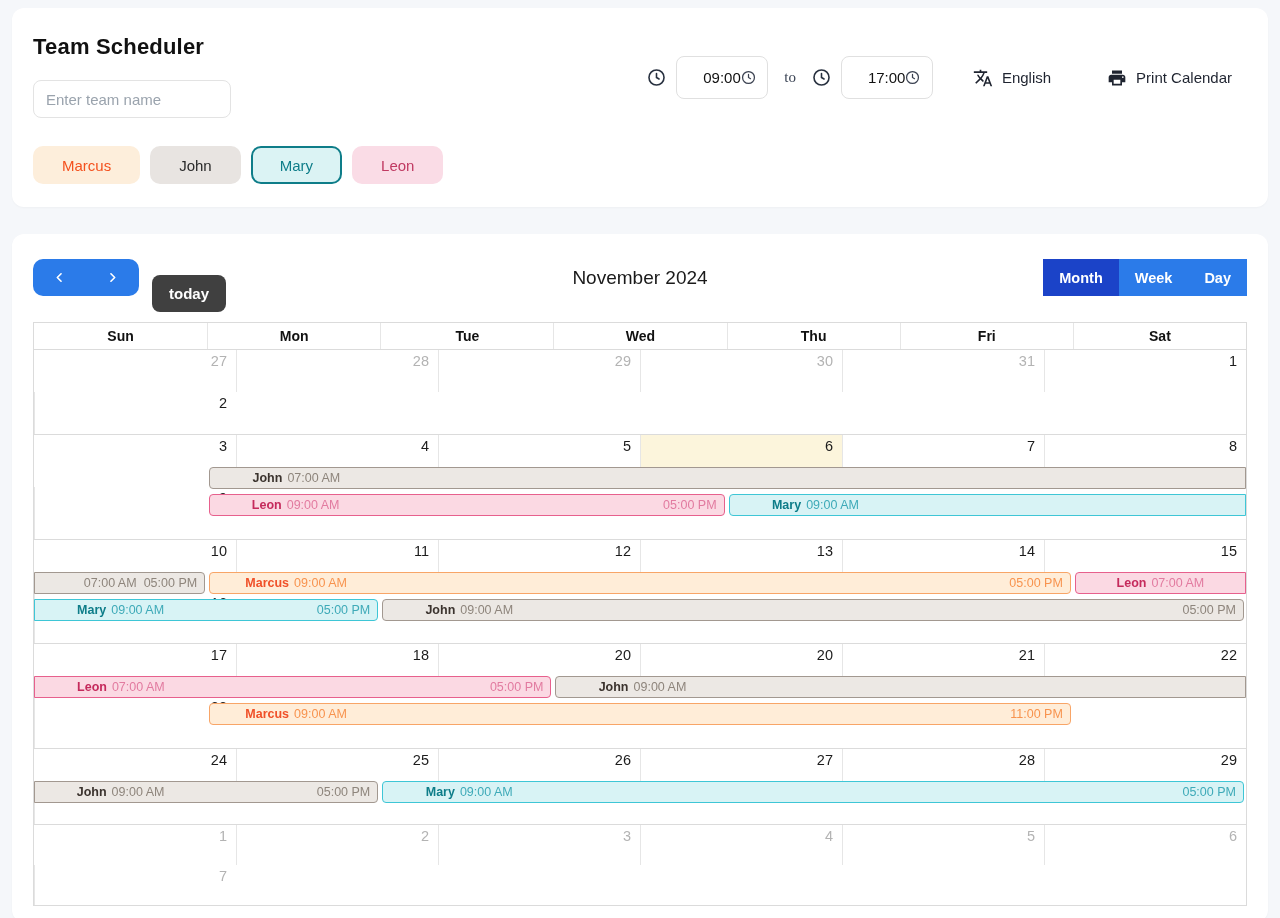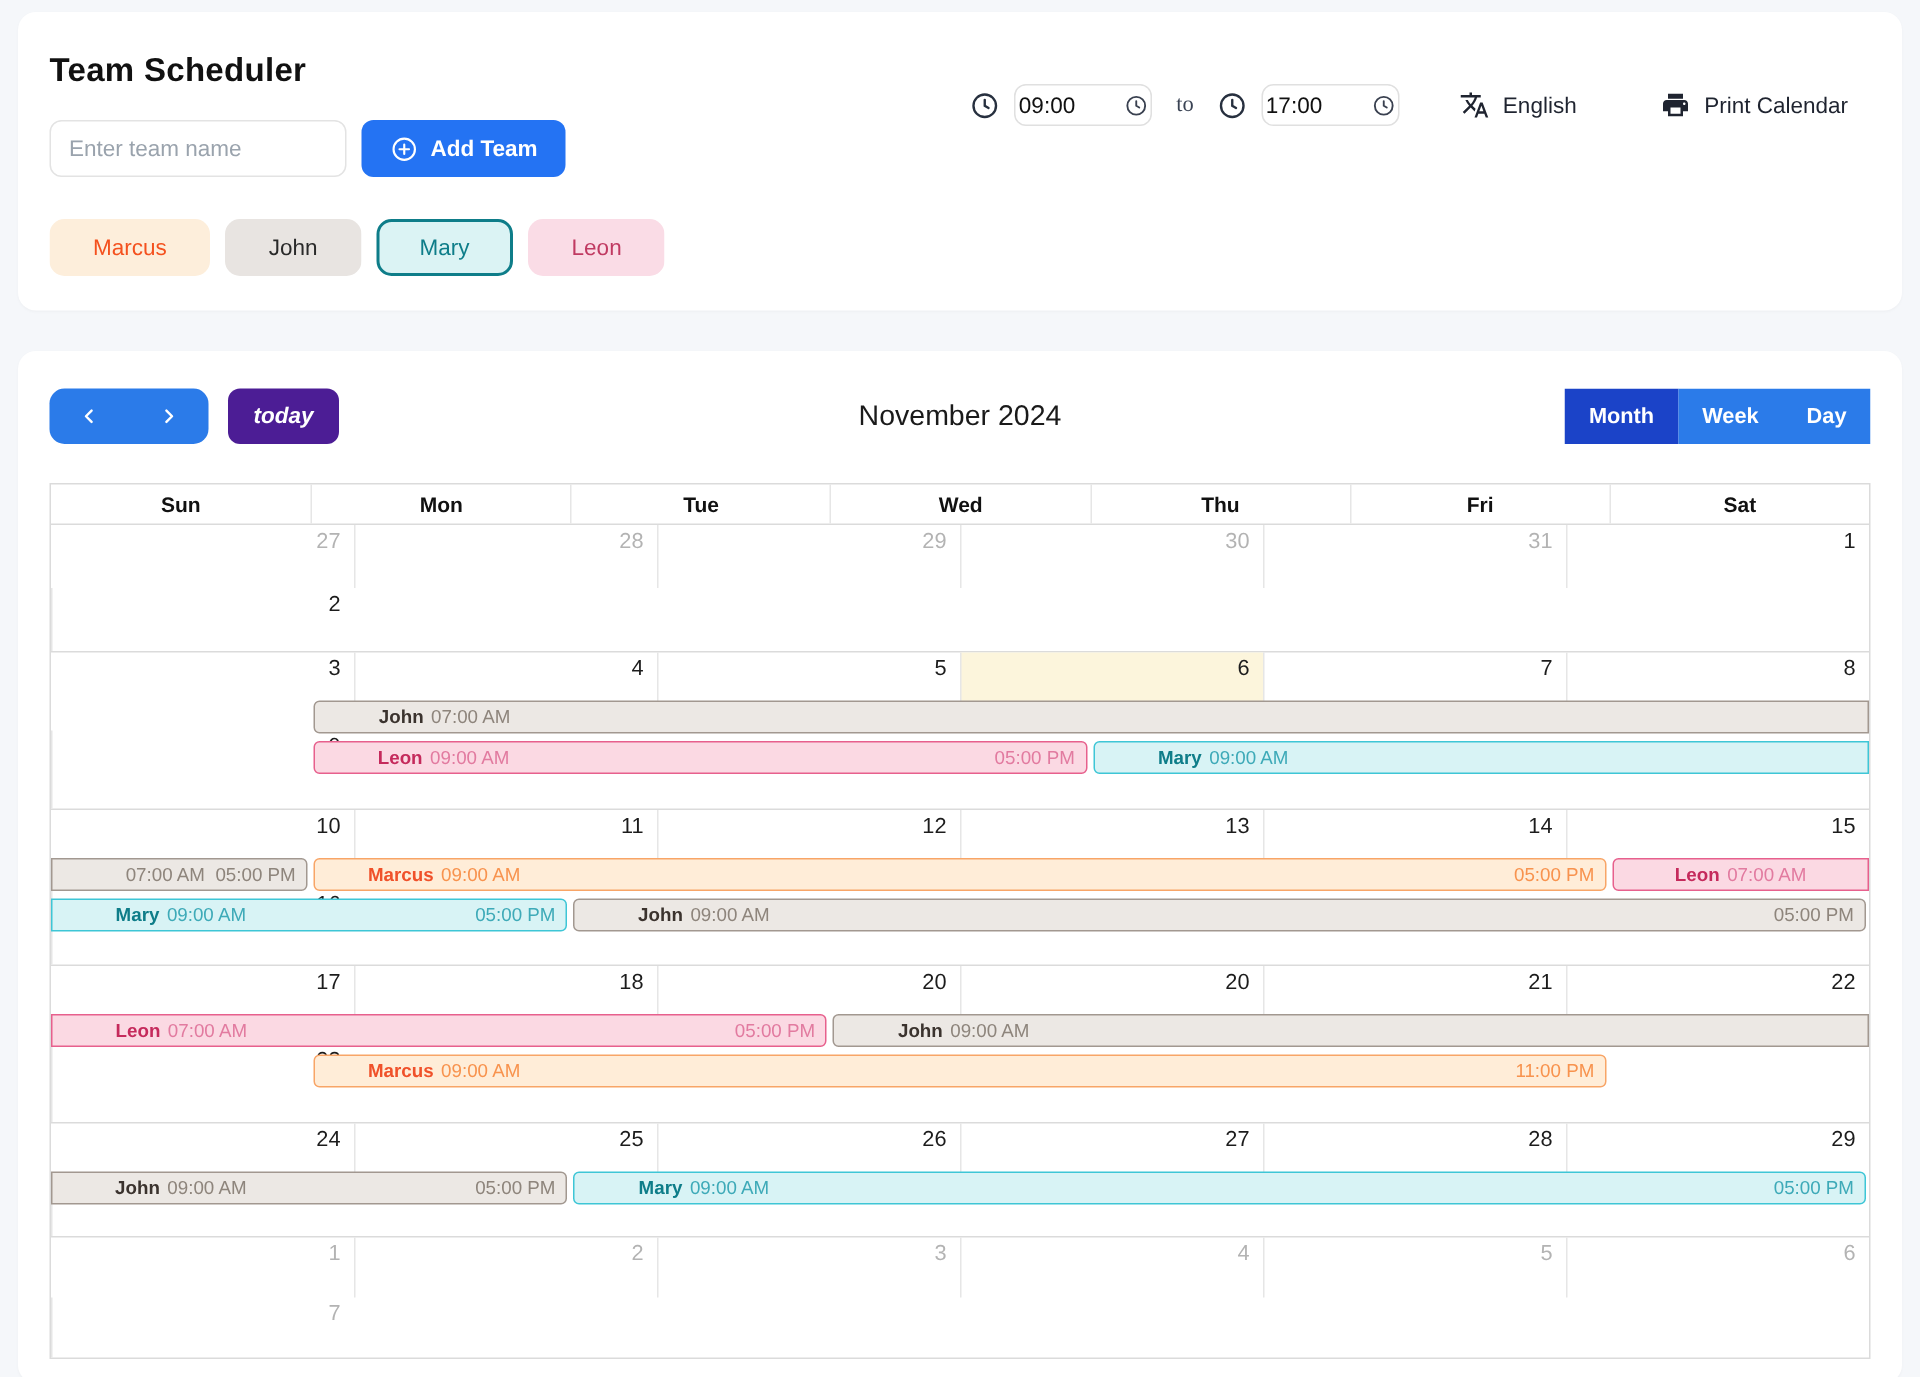--- a/index.html
+++ b/index.html
@@ -27,44 +27,44 @@
     padding:0 19px; display:flex; align-items:center; gap:8px; font-size:15px;
     font-weight:600; cursor:pointer; font-family:inherit;
   }
   .chips { display:flex; gap:10px; margin-top:28px; }
   .chip {
     height:38px; padding:0 27px; border-radius:10px; border:2px solid transparent;
     font-size:15px; cursor:pointer; font-family:inherit;
   }
   .controls { position:absolute; top:48px; right:36px; display:flex; align-items:center; }
   .time-box {
-    width:92px; height:28px; border:1px solid #E0E0E0; border-radius:8px;
+    width:92px; height:43px; border:1px solid #E0E0E0; border-radius:8px;
     display:flex; align-items:center; justify-content:space-between;
-    padding:0 2px; font-size:15px; color:#111; cursor:pointer; background:#fff;
+    padding:0 26px; font-size:15px; color:#111; cursor:pointer; background:#fff;
     margin-left:10px;
   }
   .to-label { margin:0 16px; font-size:15px; color:#3A4354;font-family:Liberation Serif, serif; }
   .ghost-btn {
     background:none; border:none; display:flex; align-items:center; gap:9px;
     font-size:15px; color:#1F2430; cursor:pointer; font-family:inherit; padding:0;
   }
   .ghost-btn.lang { margin-left:40px;justify-content:space-between; }
   .ghost-btn.print { margin-left:56px; }
   .icon svg { display:block; }
   .clock-lg svg { width:19px; height:19px; color:#27303F; }
   .clock-sm svg { width:15px; height:15px; color:#3A4150; }
   .ghost-btn .icon svg { width:20px; height:20px; color:#1F2430; }
 
   
   .calendar-card { margin-top:27px; padding:25px 21px 16px; min-height:660px; }
   .toolbar { position:relative; height:37px; margin-bottom:26px; }
   .nav-group { position:absolute; left:0; top:0; display:flex; background:#2B7BE9; border-radius:10px; overflow:hidden; height:37px; }
   .nav-group button { width:53px; height:37px; background:none; border:none; color:#fff; display:flex; align-items:center; justify-content:center; cursor:pointer; }
   .nav-group button svg { width:15px; height:15px; }
-  .today-btn { position:absolute; left:119px; top:0; height:37px; padding:0 17px; background:#4c1d95; border:none; border-radius:8px; color:#fff; font-size:15px; font-weight:600; cursor:pointer; font-family:inherit;font-style:italic; }
+  .today-btn { position:absolute; left:119px; top:16px; height:37px; padding:0 17px; background:#404040; border:none; border-radius:8px; color:#fff; font-size:15px; font-weight:600; cursor:pointer; font-family:inherit; }
   .cal-title { position:absolute; left:50%; top:50%; transform:translate(-50%,-50%); margin:0; font-size:19px; font-weight:400; color:#1A1A1A; }
   .view-group { position:absolute; right:0; top:0; display:flex; border-radius:0; overflow:hidden; height:37px;justify-content:center; }
   .view-btn { border:none; color:#fff; font-size:14.5px; font-weight:700; padding:0 16px; background:#2B7BE9; cursor:pointer; height:37px; font-family:inherit; }
   .view-btn.active { background:#1B43C8; }
 
   .grid { border:1px solid #DBDBDB; }
   .grid-head { display:grid; grid-template-columns:repeat(7,1fr); height:27px; border-bottom:1px solid #DBDBDB; }
   .gh-cell { font-weight:700; font-size:14px; color:#111; display:flex; align-items:center; justify-content:center; border-left:1px solid #E6E6E6; }
   .gh-cell:first-child { border-left:none; }
   .week { display:grid; grid-template-columns:repeat(6,1fr); position:relative; border-bottom:1px solid #DBDBDB; }
@@ -138,29 +138,20 @@
           <svg viewBox="0 0 24 24" fill="currentColor">
               <path d="M19 8H5c-1.66 0-3 1.34-3 3v6h4v4h12v-4h4v-6c0-1.66-1.34-3-3-3zm-3 11H8v-5h8v5zm3-7c-.55 0-1-.45-1-1s.45-1 1-1 1 .45 1 1-.45 1-1 1zm-1-9H6v4h12V3z"></path>
             </svg>
         </span>
         <span>Print Calendar</span>
       </button>
     </div>
 
     <div class="form-row">
       <input class="team-input" placeholder="Enter team name" style="">
-      <button class="primary-btn">
-        <span class="icon">
-          <svg viewBox="0 0 24 24" width="19" height="19" fill="none" stroke="#fff" stroke-width="1.8" stroke-linecap="round">
-              <circle cx="12" cy="12" r="9"></circle>
-              <path d="M12 8v8M8 12h8"></path>
-            </svg>
-        </span>
-        <span>Add Team</span>
-      </button>
     </div>
 
     <div class="chips">
         <button class="chip" style="background: rgb(253, 238, 219); color: rgb(244, 81, 30);">Marcus</button>
         <button class="chip" style="background: rgb(232, 228, 225); color: rgb(42, 42, 42);">John</button>
         <button class="chip" style="background: rgb(219, 243, 244); color: rgb(14, 125, 137); border-color: rgb(14, 125, 137);">Mary</button>
         <button class="chip" style="background: rgb(250, 220, 230); color: rgb(192, 58, 98);">Leon</button>
       </div>
   </section>
 

